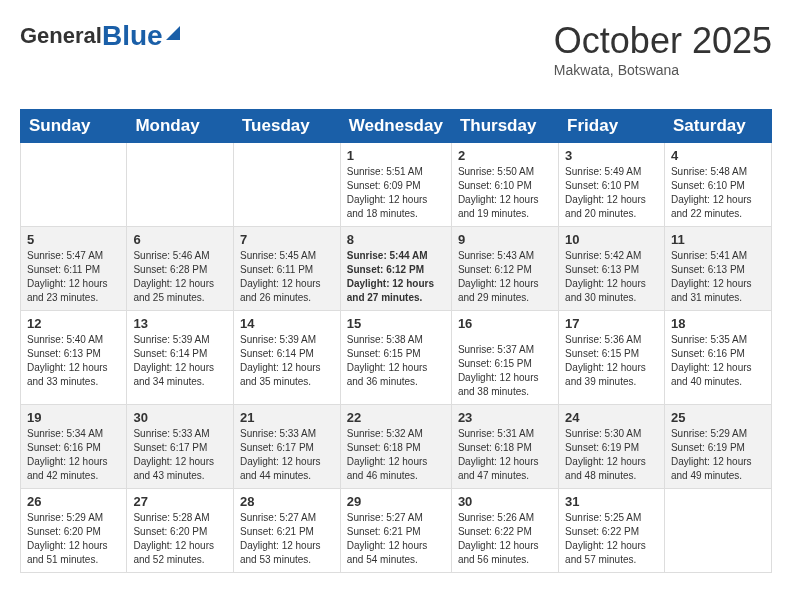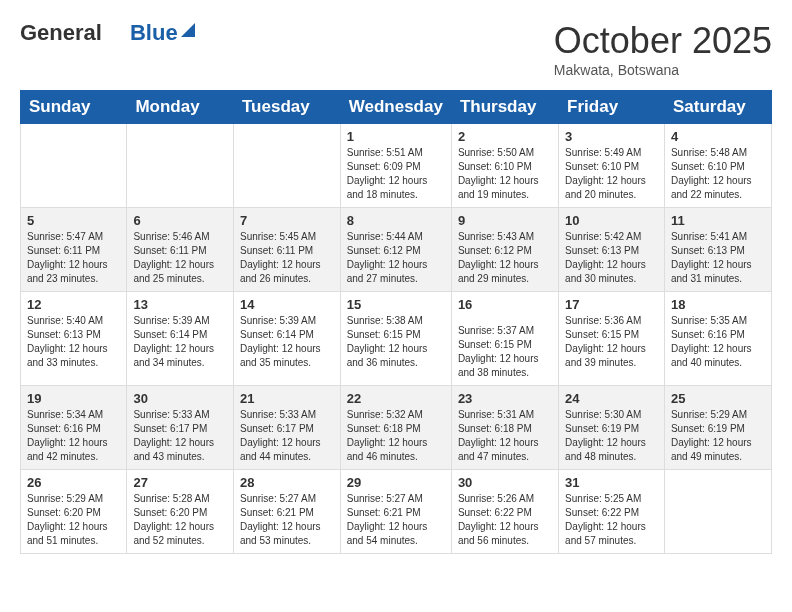--- a/index.html
+++ b/index.html
@@ -7,41 +7,40 @@
       font-family: Arial, sans-serif;
       background: #fff;
       width: 792px;
       min-height: 612px;
       padding: 20px;
     }
     .header {
       display: flex;
       justify-content: space-between;
       align-items: flex-start;
-      margin-bottom: 12px;
+      margin-bottom: 31px;
     }
     .logo {
       display: flex;
       flex-direction: column;
       align-items: flex-start;
     }
     .logo-text {
       display: flex;
       align-items: center;
     }
     .logo-general {
       font-size: 22px;
       font-weight: bold;
       color: #333;
     }
     .logo-blue {
-      font-size: 22px;
+      font-size: 28px;
       font-weight: bold;
       color: #1a5fa8;
-      padding-left: 28px;
     }
     .title-block {
       text-align: left;
     }
     .month-title {
       font-size: 36px;
       font-weight: normal;
       color: #333;
     }
     .location-title {
@@ -162,34 +161,34 @@
         <td>
           <div class="day-number">5</div>
           <div class="day-info" style="white-space: pre-line;">Sunrise: 5:47 AM
 Sunset: 6:11 PM
 Daylight: 12 hours
 and 23 minutes.</div>
         </td>
         <td>
           <div class="day-number">6</div>
           <div class="day-info" style="white-space: pre-line;">Sunrise: 5:46 AM
-Sunset: 6:11 PM
+Sunset: 6:28 PM
 Daylight: 12 hours
 and 25 minutes.</div>
         </td>
         <td>
           <div class="day-number">7</div>
           <div class="day-info" style="white-space: pre-line;">Sunrise: 5:45 AM
 Sunset: 6:11 PM
 Daylight: 12 hours
 and 26 minutes.</div>
         </td>
         <td>
           <div class="day-number">8</div>
-          <div class="day-info" style="white-space: pre-line;">Sunrise: 5:44 AM
+          <div class="day-info" style="white-space: pre-line; font-weight: bold;">Sunrise: 5:44 AM
 Sunset: 6:12 PM
 Daylight: 12 hours
 and 27 minutes.</div>
         </td>
         <td>
           <div class="day-number">9</div>
           <div class="day-info" style="white-space: pre-line;">Sunrise: 5:43 AM
 Sunset: 6:12 PM
 Daylight: 12 hours
 and 29 minutes.</div>

